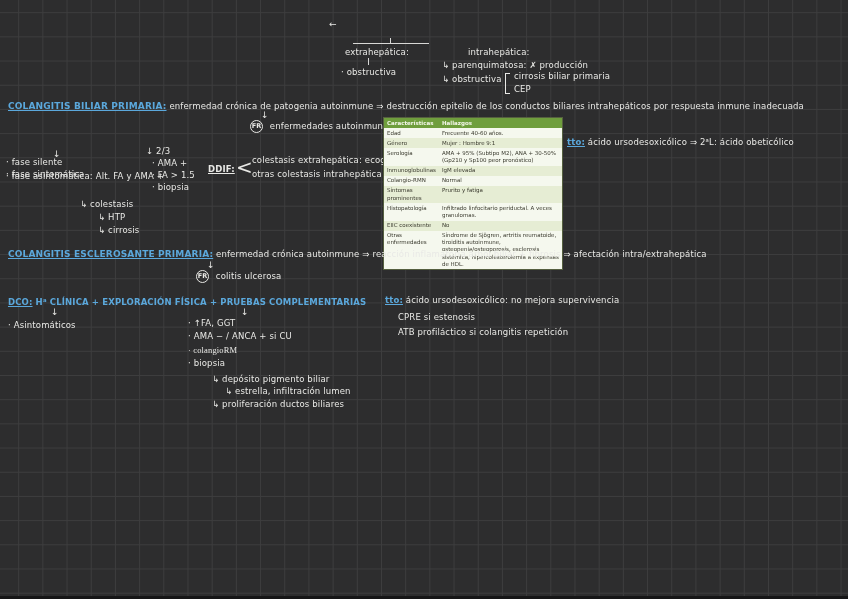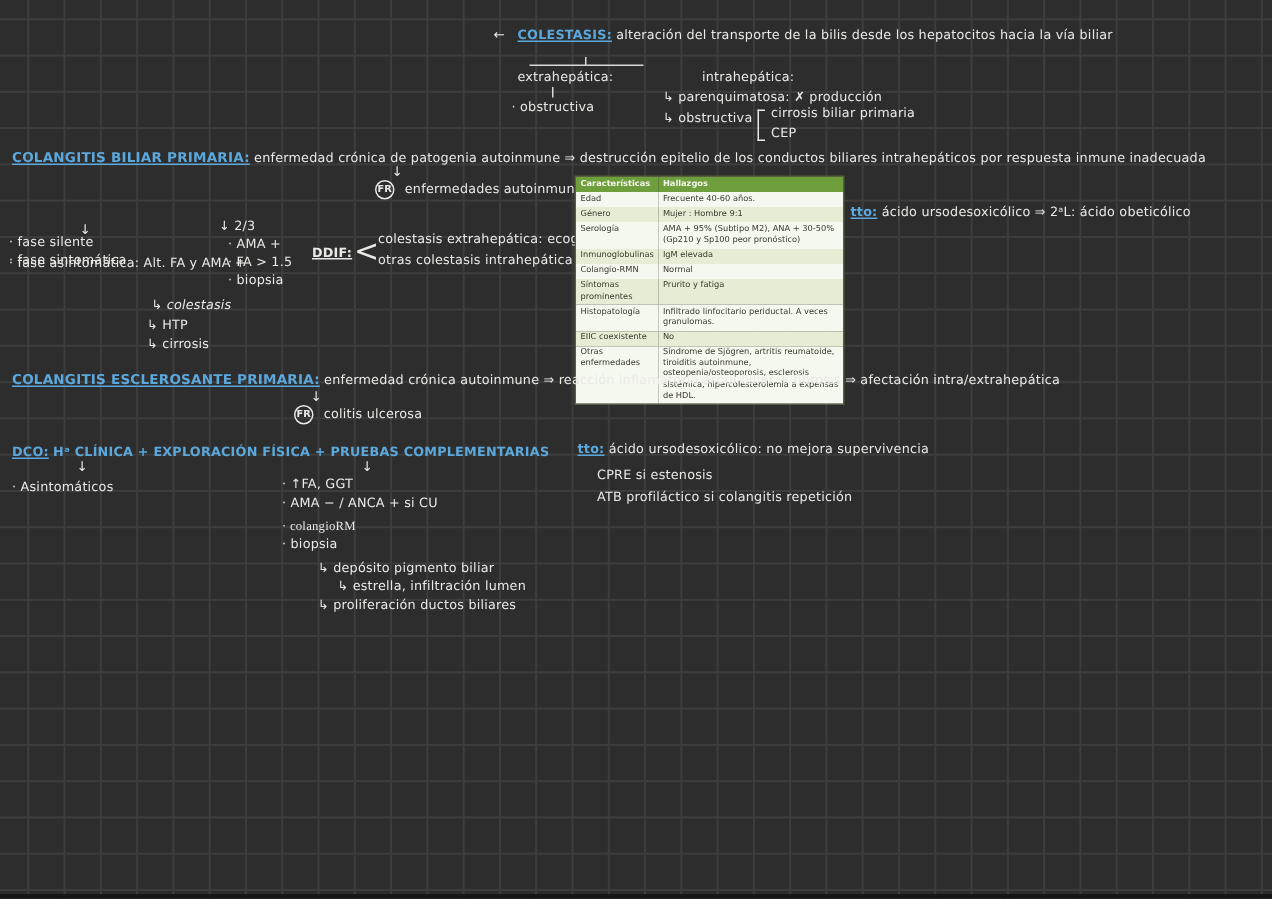--- a/index.html
+++ b/index.html
@@ -34,24 +34,20 @@
   .tbl tr:nth-child(odd)  td { background:#e6edd4; }
   .tbl tr:nth-child(even) td { background:#f5f8ee; }
   .bottom-strip { position:absolute; left:0; bottom:0; width:848px; height:3px; background:#161617; }
 </style>
 </head>
 <body>
 
 <div class="page">
 
   <div class="note arrow" style="left:329px; top:19px;">←</div>
-  <div class="note" style="left:345px; top:19px;">
-    <span class="hd">COLESTASIS:</span>
-    <span>alteración del transporte de la bilis desde los hepatocitos hacia la vía biliar</span>
-  </div>
 
   <div class="ln" style="left:353px; top:43px; width:76px; height:1px;"></div>
   <div class="ln" style="left:390px; top:38px; width:1px; height:6px;"></div>
 
   <div class="note" style="left:345px; top:47px;">extrahepática:</div>
   <div class="ln" style="left:368px; top:58px; width:1px; height:7px;"></div>
   <div class="note" style="left:341px; top:67px;">· obstructiva</div>
 
   <div class="note" style="left:424px; top:47px;padding-left:44px;">intrahepática:</div>
   <div class="note" style="left:442px; top:60px;">↳ parenquimatosa: ✗ producción</div>
@@ -67,21 +63,21 @@
   <div class="note arrow" style="left:261px; top:110px;">↓</div>
   <div class="note" style="left:250px; top:120px;">
     <span class="frc">FR</span>
     <span>enfermedades autoinmunes</span>
   </div>
 
   <div class="note arrow" style="left:53px; top:149px;">↓</div>
   <div class="note" style="left:6px; top:157px;">· fase silente</div>
   <div class="note" style="left:6px; top:171px;">· fase asintomática: Alt. FA y AMA +</div>
   <div class="note" style="left:6px; top:169px;">· fase sintomática</div>
-  <div class="note" style="left:101px; top:199px;font-style:italic;">↳ colestasis</div>
+  <div class="note" style="left:80px; top:199px;">↳ colestasis</div>
   <div class="note" style="left:98px; top:212px;">↳ HTP</div>
   <div class="note" style="left:98px; top:225px;">↳ cirrosis</div>
 
   <div class="note" style="left:146px; top:146px;">↓ 2/3</div>
   <div class="note" style="left:152px; top:158px;">· AMA +</div>
   <div class="note" style="left:152px; top:170px;">· FA &gt; 1.5</div>
   <div class="note" style="left:152px; top:182px;">· biopsia</div>
 
   <div class="note wul" style="left:208px; top:164px;">DDIF:</div>
   <div class="note big-angle" style="left:236px; top:155px;">&lt;</div>

